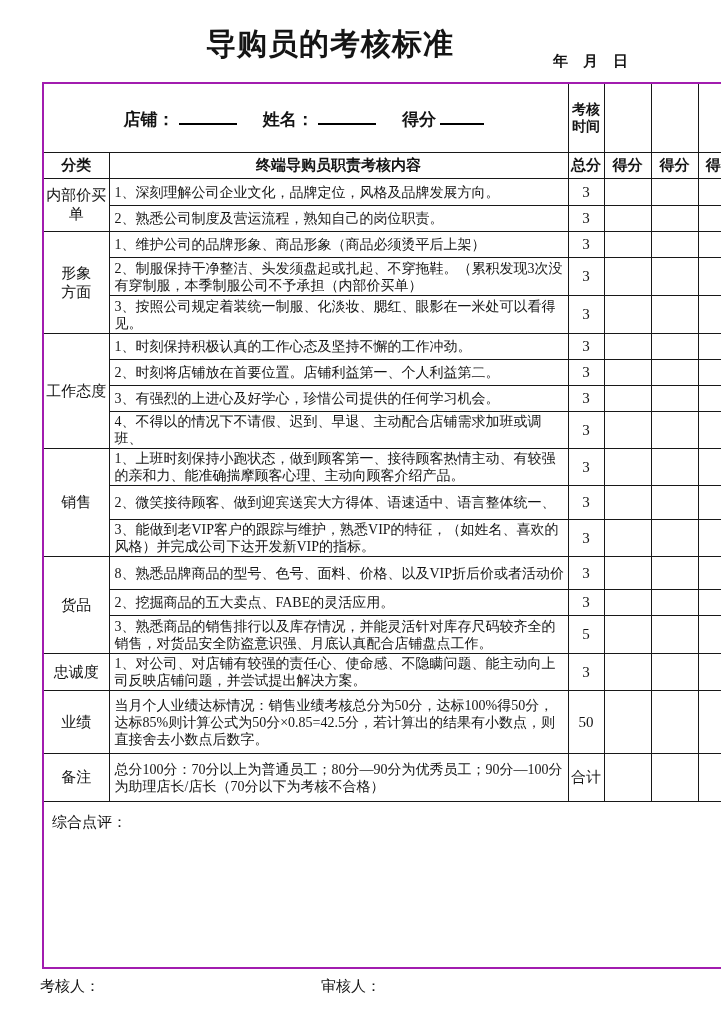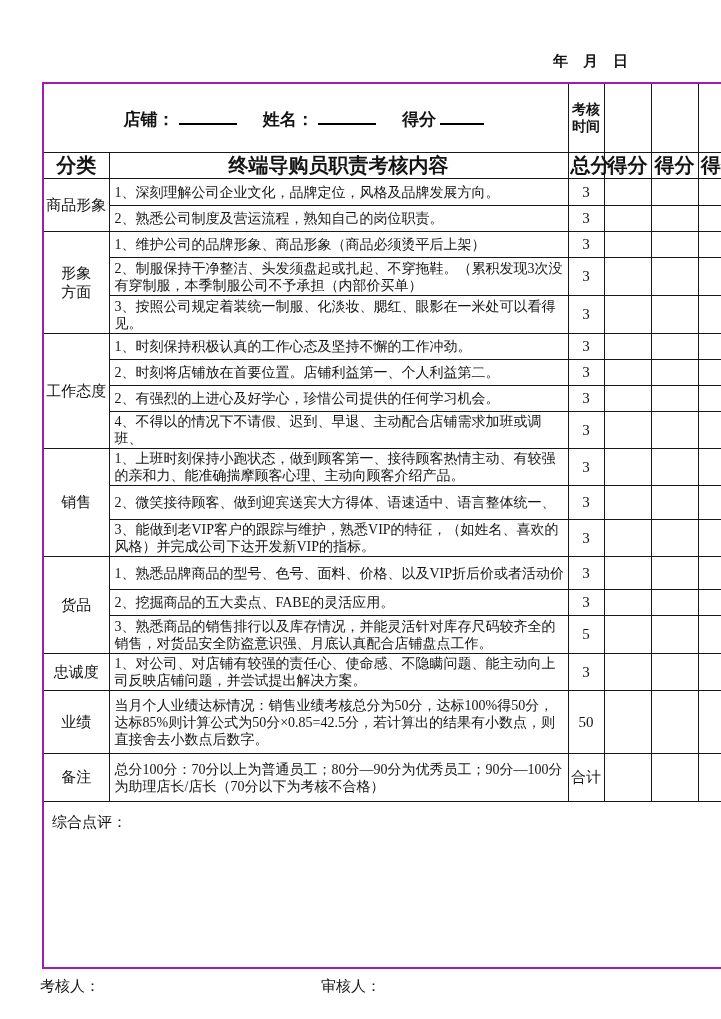--- a/index.html
+++ b/index.html
@@ -30,40 +30,41 @@
   .id-cell{text-align:center;font-weight:bold;font-size:17px;white-space:nowrap;}
   .blank{
     display:inline-block;height:14px;border-bottom:2px solid #000;
     vertical-align:baseline;margin:0 4px;
   }
   .blank.gap{margin-right:22px;}
   .time-cell{
     text-align:center;font-weight:bold;font-size:14px;line-height:17px;padding:17px 3px;
   }
   tr.colhead td{
-    text-align:center;font-weight:bold;font-size:20px;padding:1px 2px;white-space:nowrap;
+    text-align:center;font-weight:bold;font-size:15px;padding:1px 2px;white-space:nowrap;
   }
   td.cat{
     text-align:center;font-size:15px;padding:1px 2px;
     white-space:pre-line;line-height:19px;
   }
   td.content{padding:1px 3px 1px 5px;}
   td.score{text-align:center;font-size:15px;padding:0;}
   td.empty{padding:0;}
   td.comment-cell{vertical-align:top;font-size:15px;padding:12px 8px;}
   
   .sig{position:absolute;top:977px;font-size:15px;}
   .sig.assessor{left:40px;}
   .sig.reviewer{left:282px;margin-left:39px;}
 </style>
 </head>
 <body>
 
 <div class="page">
 
+  <h1 class="doc-title">导购员的考核标准</h1>
   <div class="date-line">年　月　日</div>
 
   <table class="assessment">
     <colgroup>
       <col style="width:66px">
         <col style="width:459px">
         <col style="width:36px">
       <col style="width:47px">
         <col style="width:47px">
         <col style="width:46px">
@@ -85,21 +86,21 @@
       <tr class="colhead" style="height:26px">
         <td>分类</td>
         <td>终端导购员职责考核内容</td>
         <td>总分</td>
         <td>得分</td>
         <td>得分</td>
         <td>得分</td>
       </tr>
 
       <tr style="height:27px">
-        <td class="cat" rowspan="2">商品形象</td>
+        <td class="cat" rowspan="2">内部价买单</td>
         <td class="content">1、深刻理解公司企业文化，品牌定位，风格及品牌发展方向。</td>
         <td class="score">3</td>
         <td class="empty"></td>
           <td class="empty"></td>
           <td class="empty"></td>
       </tr>
       <tr style="height:26px">
         <td class="content">2、熟悉公司制度及营运流程，熟知自己的岗位职责。</td>
         <td class="score">3</td>
         <td class="empty"></td>
@@ -140,21 +141,21 @@
           <td class="empty"></td>
       </tr>
       <tr style="height:26px">
         <td class="content">2、时刻将店铺放在首要位置。店铺利益第一、个人利益第二。</td>
         <td class="score">3</td>
         <td class="empty"></td>
           <td class="empty"></td>
           <td class="empty"></td>
       </tr>
       <tr style="height:26px">
-        <td class="content">2、有强烈的上进心及好学心，珍惜公司提供的任何学习机会。</td>
+        <td class="content">3、有强烈的上进心及好学心，珍惜公司提供的任何学习机会。</td>
         <td class="score">3</td>
         <td class="empty"></td>
           <td class="empty"></td>
           <td class="empty"></td>
       </tr>
       <tr style="height:37px">
         <td class="content">4、不得以的情况下不请假、迟到、早退、主动配合店铺需求加班或调班、</td>
         <td class="score">3</td>
         <td class="empty"></td>
           <td class="empty"></td>
@@ -179,21 +180,21 @@
       <tr style="height:34px">
         <td class="content">3、能做到老VIP客户的跟踪与维护，熟悉VIP的特征，（如姓名、喜欢的风格）并完成公司下达开发新VIP的指标。</td>
         <td class="score">3</td>
         <td class="empty"></td>
           <td class="empty"></td>
           <td class="empty"></td>
       </tr>
 
       <tr style="height:33px">
         <td class="cat" rowspan="3">货品</td>
-        <td class="content">1、熟悉品牌商品的型号、色号、面料、价格、以及VIP折后价或者活动价</td>
+        <td class="content">8、熟悉品牌商品的型号、色号、面料、价格、以及VIP折后价或者活动价</td>
         <td class="score">3</td>
         <td class="empty"></td>
           <td class="empty"></td>
           <td class="empty"></td>
       </tr>
       <tr style="height:26px">
         <td class="content">2、挖掘商品的五大卖点、FABE的灵活应用。</td>
         <td class="score">3</td>
         <td class="empty"></td>
           <td class="empty"></td>

